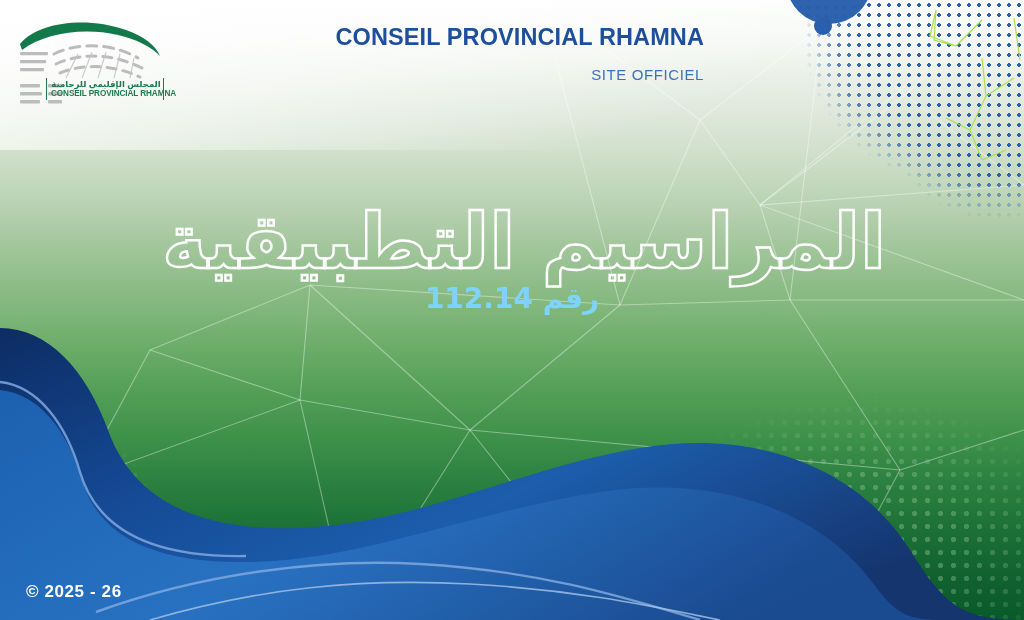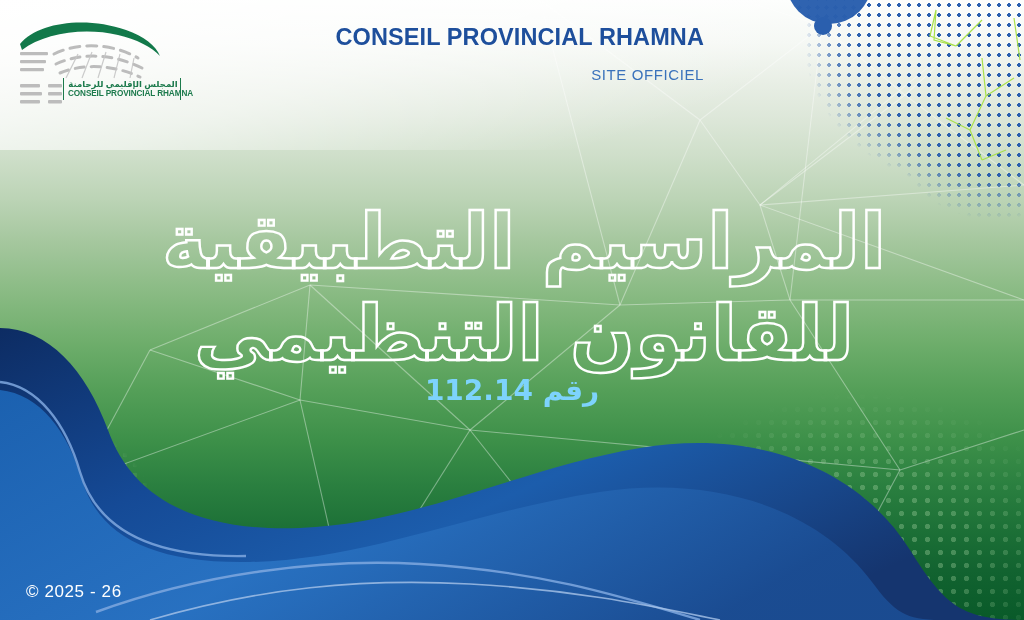--- a/index.html
+++ b/index.html
@@ -154,21 +154,21 @@
     height: 125px;
     z-index: 30;
   }
   .logo {
     position: absolute;
     left: 8px; top: 14px;
     width: 170px; height: 96px;
   }
   .logo-text {
     position: absolute;
-    left: 55px; top: 64px;
+    left: 38px; top: 64px;
     width: 118px;
     border-left: 1.4px solid #1c7a4c;
     border-right: 1.4px solid #1c7a4c;
     padding: 1px 2px 1px 4px;
     text-align: center;
     box-sizing: border-box;
   }
   .logo-ar {
     color: #1c7a4c;
     font-size: 8.5px;
@@ -249,21 +249,21 @@
     font-family: "DejaVu Sans", "Liberation Sans", sans-serif;
   }
 
   
   .copyright {
     position: absolute;
     left: 26px;
     bottom: 18px;
     color: #ffffff;
     font-size: 17px;
-    font-weight: normal;
+    font-weight: bold;
     letter-spacing: 0.6px;
     z-index: 40;
     white-space: nowrap;
   }
 </style>
 </head>
 <body>
 
 <div id="stage">
 
@@ -401,19 +401,18 @@
     </div>
 
     <div class="header-titles">
       <div class="hdr-fr">CONSEIL PROVINCIAL RHAMNA</div>
       <div class="hdr-sub">SITE OFFICIEL</div>
     </div>
   </div>
 
   <div class="hero">
     <div class="hero-line">المراسيم التطبيقية</div>
-    <div class="hero-line">للقانون التنظيمي</div>
     <div class="hero-sub">رقم 112.14</div>
   </div>
 
   <div class="copyright">© 2025 - 26</div>
 
 </div>
 
 </body></html>

